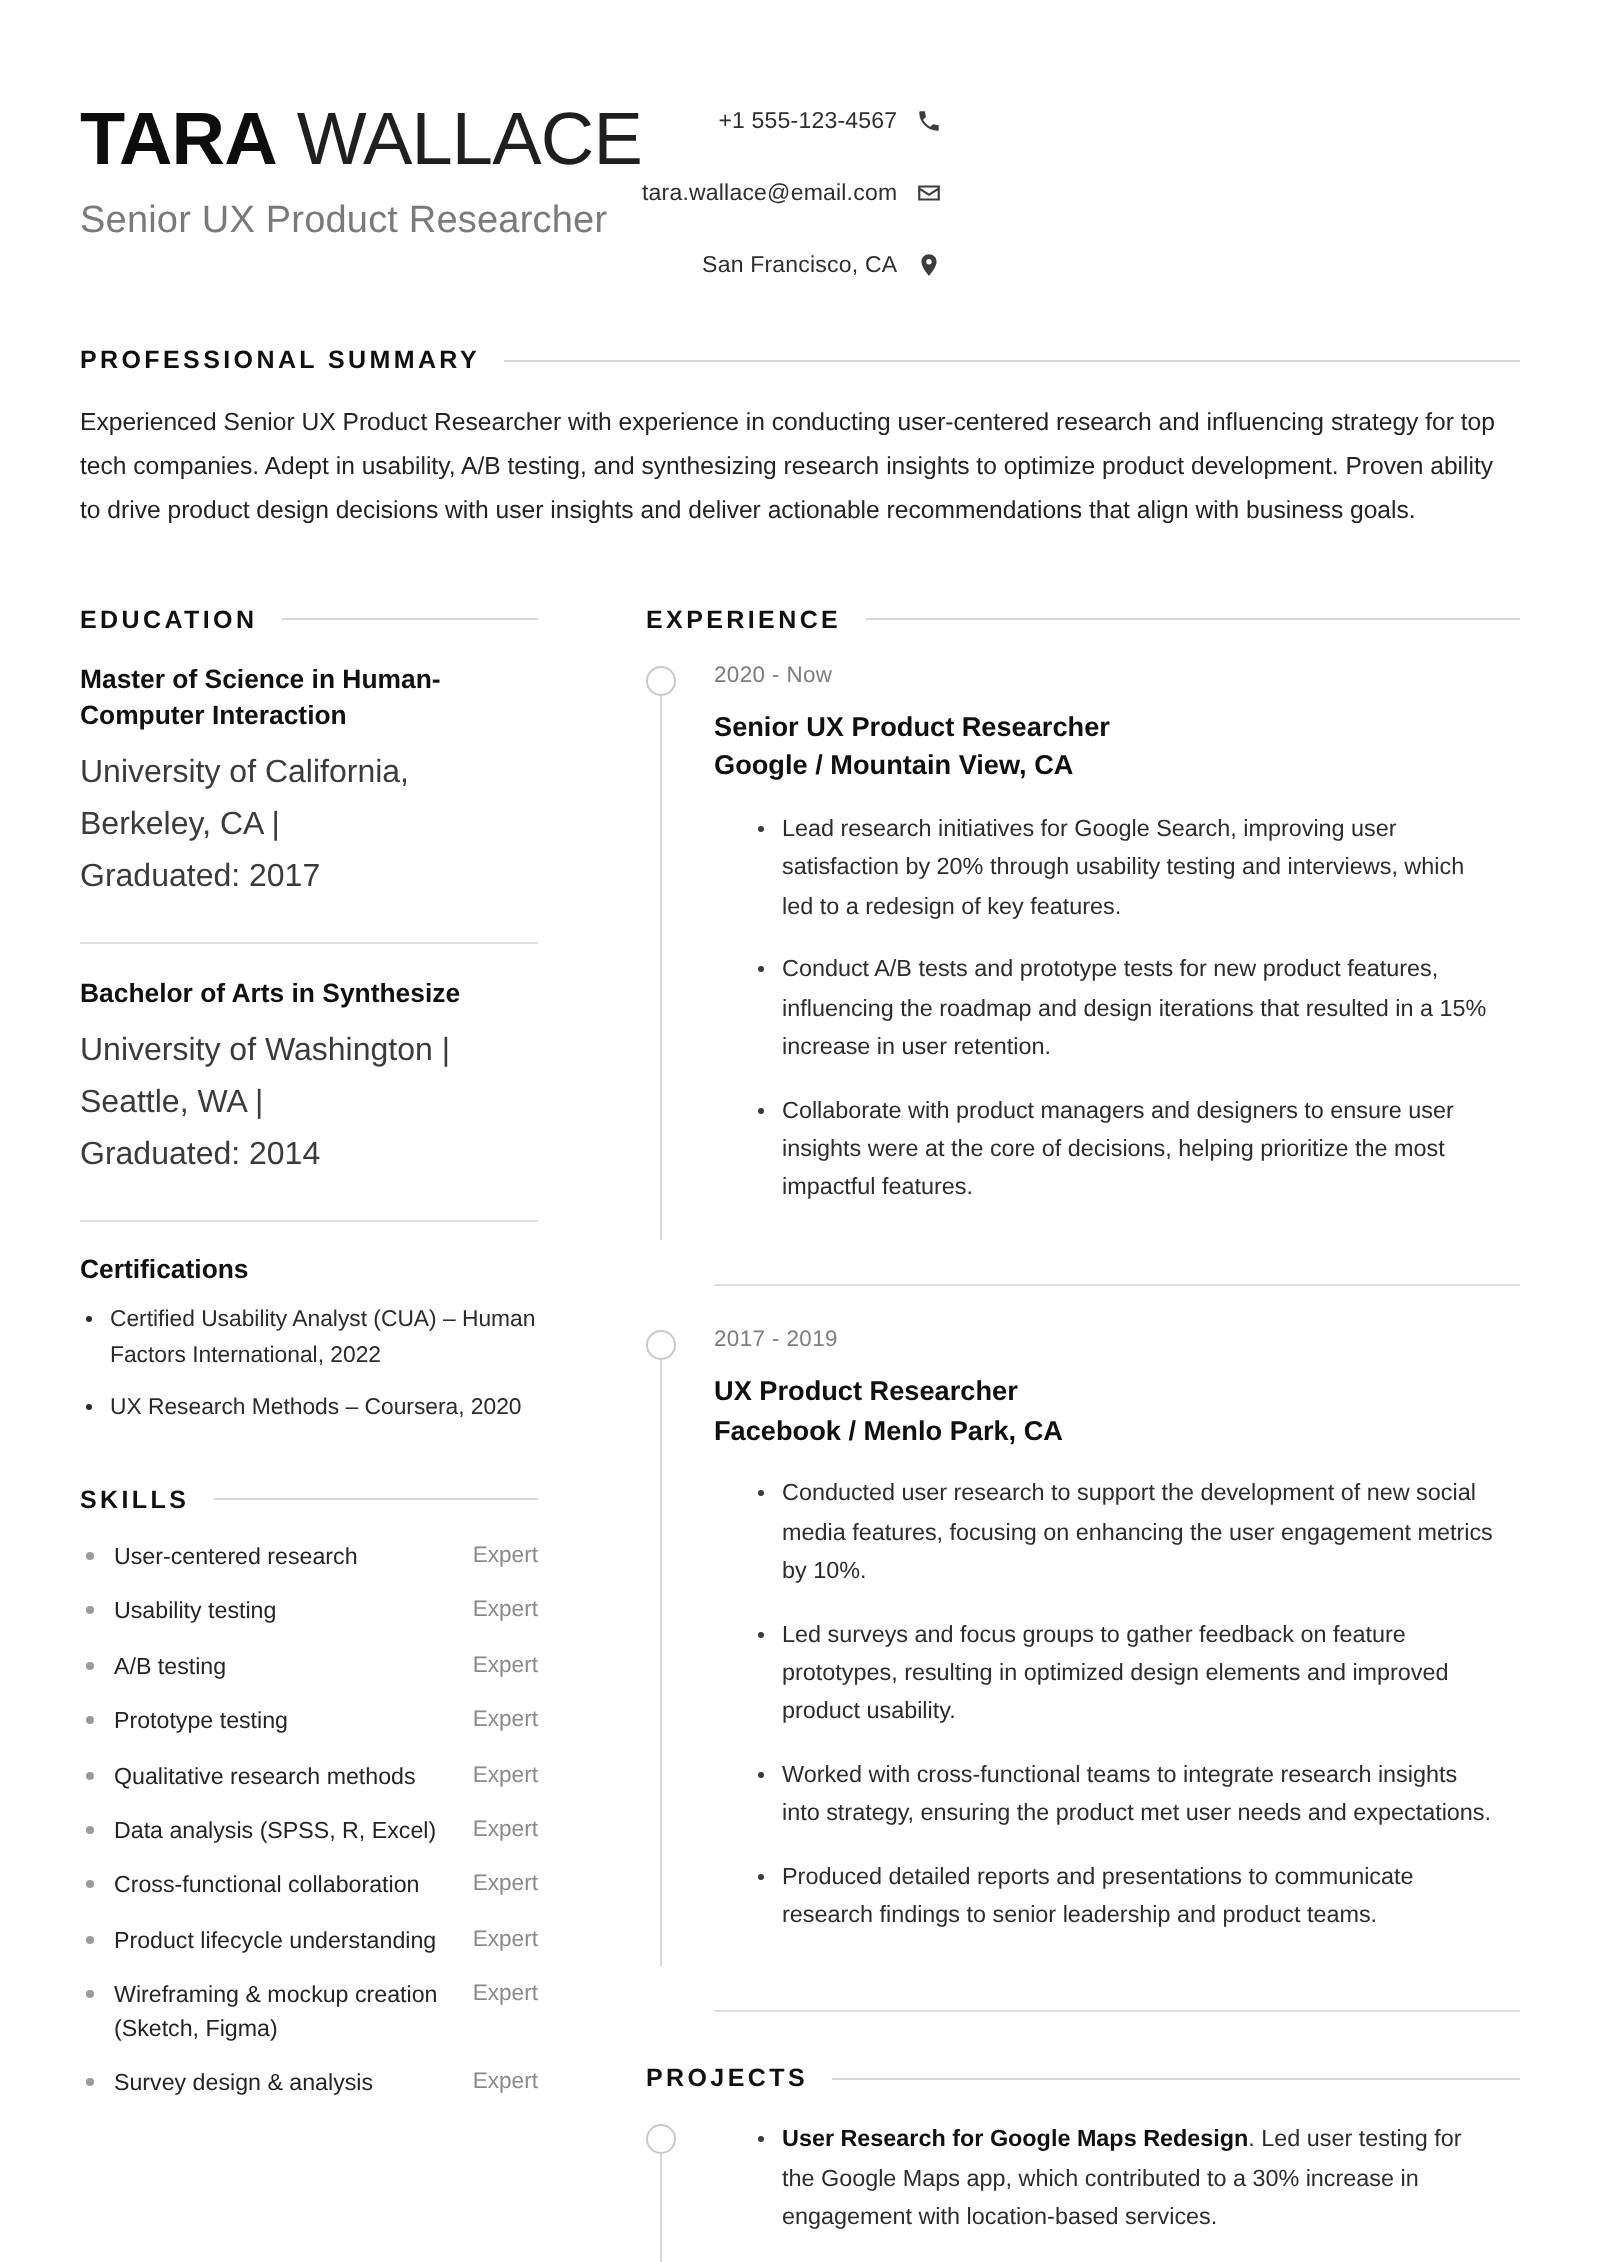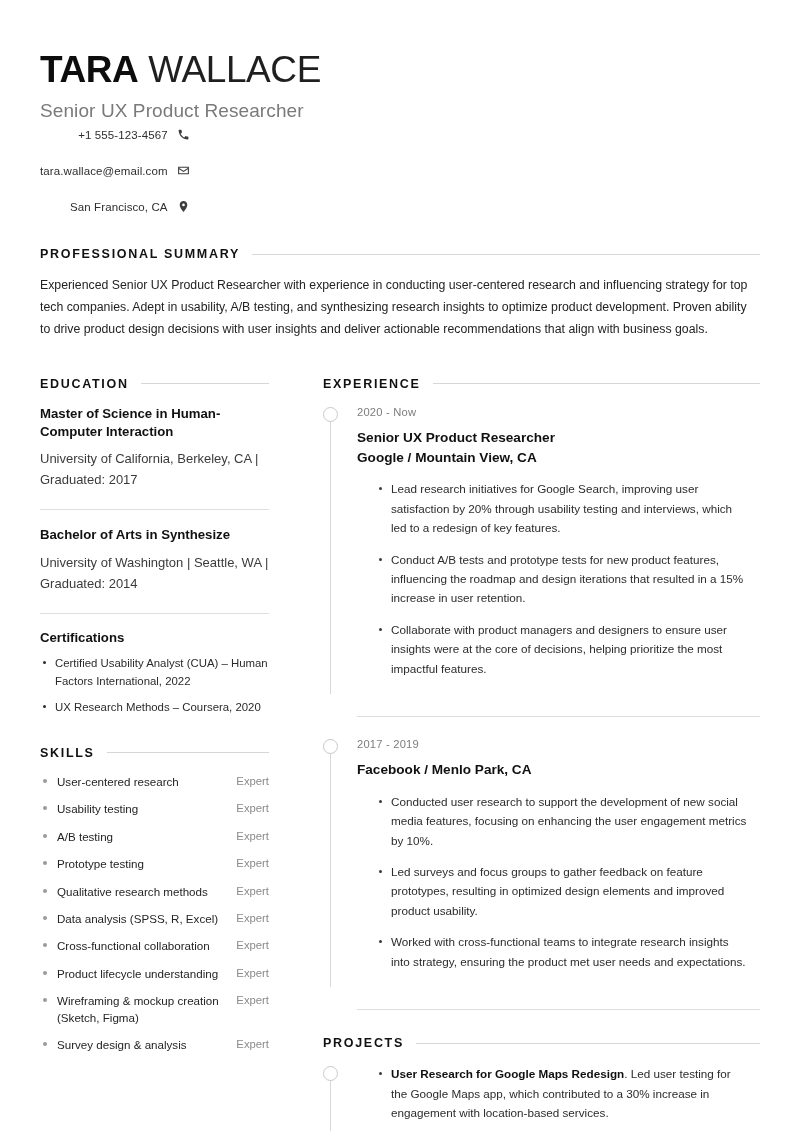--- a/index.html
+++ b/index.html
@@ -21,21 +21,20 @@
     padding: 40px 40px 0 40px;
     overflow: hidden;
   }
 
   
   .header {
     display: flex;
     align-items: flex-start;
     justify-content: flex-start;
     padding-top: 8px;
-    flex-direction: column;
   }
   .name-block { padding-top: 2px; }
   .name {
     font-size: 37px;
     line-height: 1.06;
     letter-spacing: -0.4px;
     white-space: nowrap;
   }
   .name .first {
     font-weight: 700;
@@ -131,21 +130,21 @@
   
   .edu-item { padding-bottom: 2px; }
   .edu-degree {
     font-size: 13.2px;
     font-weight: 700;
     line-height: 1.38;
     color: #111111;
     margin-bottom: 7px;
   }
   .edu-meta {
-    font-size: 13px;
+    font-size: 16px;
     line-height: 1.62;
     color: #3b3b3b;
   }
   .divider {
     height: 1px;
     background: #dedede;
     margin: 17px 0 16px 0;
   }
   .sub-title {
     font-size: 13.2px;
@@ -450,25 +449,27 @@
               <li>Collaborate with product managers and designers to ensure user insights were at the core of decisions, helping prioritize the most impactful features.</li>
             </ul>
           </div>
 
           <div class="entry-divider"></div>
 
           <div class="tl-entry">
             <span class="tl-line"></span>
             <span class="tl-marker"></span>
             <div class="tl-date">2017 - 2019</div>
+            <div class="tl-role">UX Product Researcher</div>
             <div class="tl-company">Facebook / Menlo Park, CA</div>
             <ul class="tl-bullets">
               <li>Conducted user research to support the development of new social media features, focusing on enhancing the user engagement metrics by 10%.</li>
               <li>Led surveys and focus groups to gather feedback on feature prototypes, resulting in optimized design elements and improved product usability.</li>
               <li>Worked with cross-functional teams to integrate research insights into strategy, ensuring the product met user needs and expectations.</li>
+              <li>Produced detailed reports and presentations to communicate research findings to senior leadership and product teams.</li>
             </ul>
           </div>
 
           <div class="entry-divider"></div>
         </div>
       </div>
 
       <div class="projects-block">
         <div class="section-head">
           <span class="label">PROJECTS</span>

